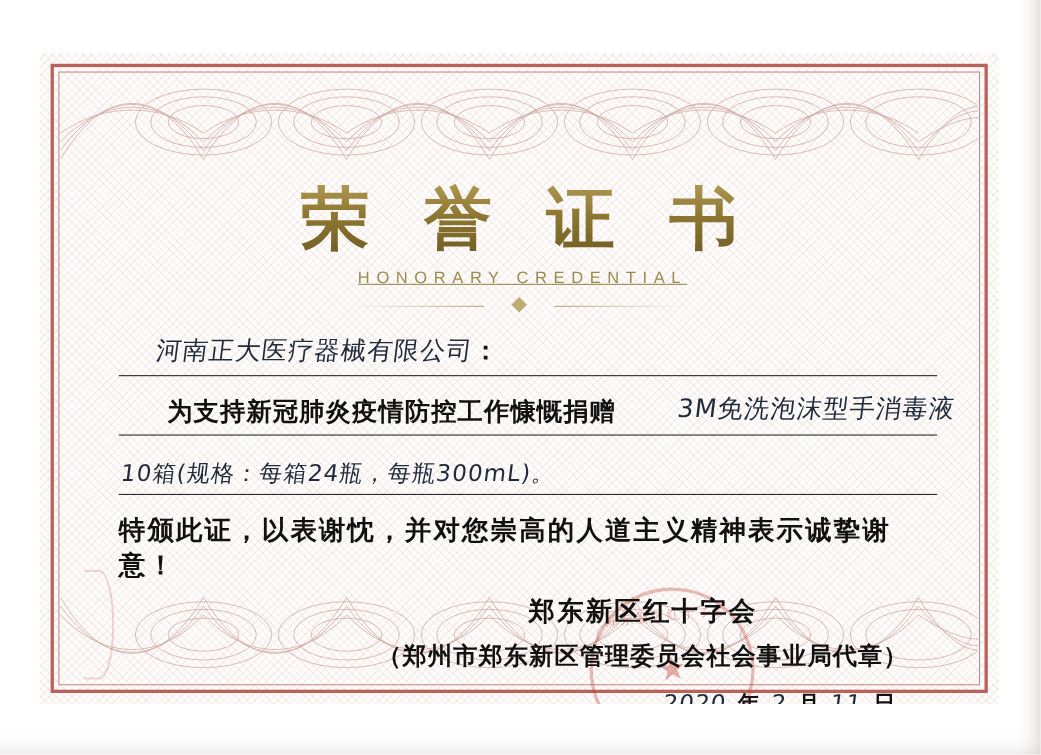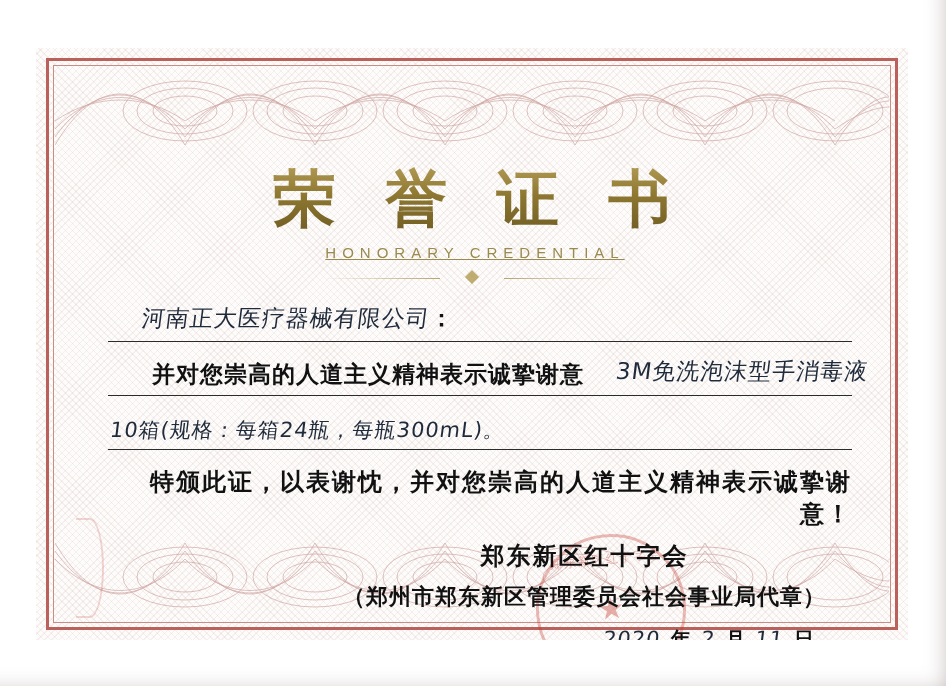--- a/index.html
+++ b/index.html
@@ -194,21 +194,21 @@
   .row3-hand {
     position: absolute;
     left: 2px;
     bottom: 14px;
     white-space: nowrap;
   }
 
   
   .row-thanks {
     margin-top: 8px;
-    text-align: right;
+    text-align: left;
   }
   .row-thanks .printed { font-size: 24px; letter-spacing: 2px; }
 
   
   .sign-block {
     position: absolute;
     right: 82px;
     top: 492px;
     text-align: center;
     z-index: 5;
@@ -366,21 +366,21 @@
 
       <div class="line-row">
         <div class="rule"></div>
         <div class="row-company">
           <span class="hand">河南正大医疗器械有限公司</span><span class="printed">：</span>
         </div>
       </div>
 
       <div class="line-row">
         <div class="rule"></div>
-        <div class="row2-printed printed">并对您崇高的人道主义精神表示诚挚谢意</div>
+        <div class="row2-printed printed">为支持新冠肺炎疫情防控工作慷慨捐赠</div>
         <div class="row2-hand hand">3M免洗泡沫型手消毒液</div>
       </div>
 
       <div class="line-row">
         <div class="rule"></div>
         <div class="row3-hand hand small">10箱(规格：每箱24瓶，每瓶300mL)。</div>
       </div>
 
       <div class="row-thanks">
         <span class="printed">特颁此证，以表谢忱，并对您崇高的人道主义精神表示诚挚谢意！</span>

